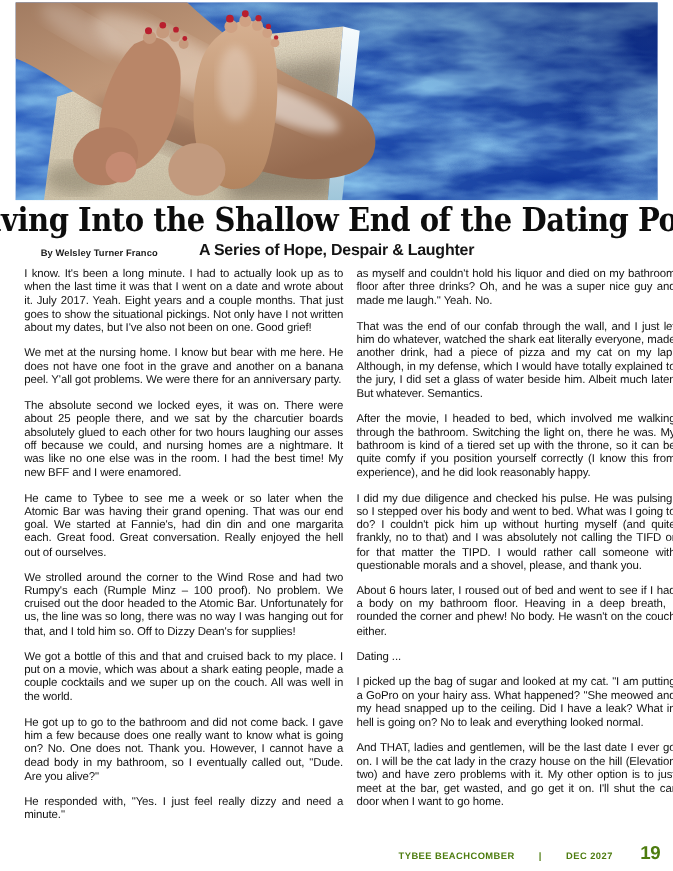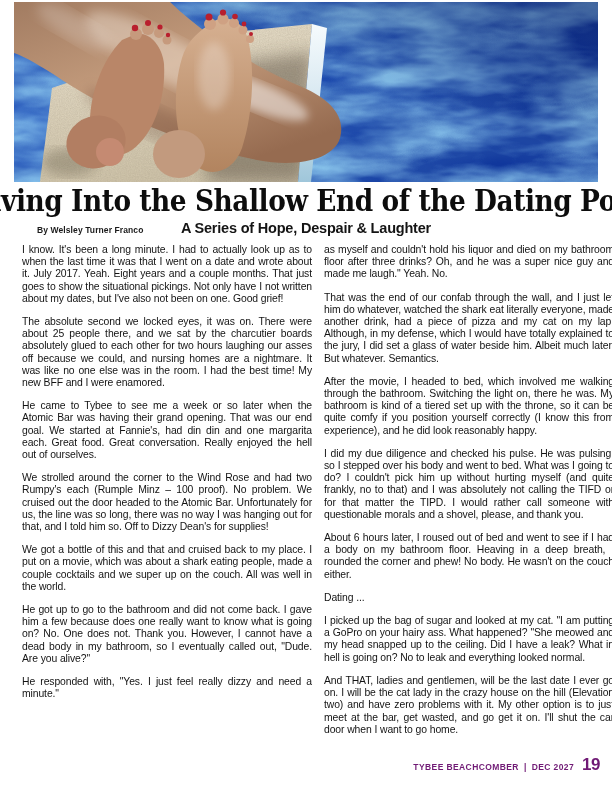--- a/index.html
+++ b/index.html
@@ -54,23 +54,23 @@
   .col{
     width:290px;
     font-size:10.4px;
     line-height:12.2px;
     text-align:justify;
     letter-spacing:-0.1px;
     color:#131313;
   }
   .col p{margin:0 0 11px 0;}
   .footer{
-    position:absolute;right:12px;bottom:17px;
-    display:flex;align-items:baseline;gap:5px;
-    color:#701a75;
+    position:absolute;right:12px;bottom:6px;
+    display:flex;align-items:baseline;gap:22px;
+    color:#4d7c0f;
   }
   .footer .small{
     font-size:8.5px;font-weight:bold;letter-spacing:0.4px;
   }
   .footer .pagenum{
     font-size:17px;font-weight:bold;letter-spacing:-0.5px;
     margin-left:3px;
     margin-top:38px;
   }
 </style>
@@ -197,20 +197,21 @@
   </div>
 
   <div class="subrow">
     <div class="byline">By Welsley Turner Franco</div>
     <div class="subtitle">A Series of Hope, Despair &amp; Laughter</div>
   </div>
 
   <div class="columns">
     <div class="col">
       <p>I know. It's been a long minute. I had to actually look up as to when the last time it was that I went on a date and wrote about it. July 2017. Yeah. Eight years and a couple months. That just goes to show the situational pickings. Not only have I not written about my dates, but I've also not been on one. Good grief!</p>
+      <p>We met at the nursing home. I know but bear with me here. He does not have one foot in the grave and another on a banana peel. Y'all got problems. We were there for an anniversary party.</p>
       <p>The absolute second we locked eyes, it was on. There were about 25 people there, and we sat by the charcutier boards absolutely glued to each other for two hours laughing our asses off because we could, and nursing homes are a nightmare.  It was like no one else was in the room. I had the best time! My new BFF and I were enamored.</p>
       <p>He came to Tybee to see me a week or so later when the Atomic Bar was having their grand opening. That was our end goal.  We started at Fannie's, had din din and one margarita each. Great food. Great conversation. Really enjoyed the hell out of ourselves.</p>
       <p>We strolled around the corner to the Wind Rose and had two Rumpy's each (Rumple Minz – 100 proof). No problem. We cruised out the door headed to the Atomic Bar.  Unfortunately for us, the line was so long, there was no way I was hanging out for that, and I told him so. Off to Dizzy Dean's for supplies!</p>
       <p>We got a bottle of this and that and cruised back to my place. I put on a movie, which was about a shark eating people, made a couple cocktails and we super up on the couch. All was well in the world.</p>
       <p>He got up to go to the bathroom and did not come back. I gave him a few because does one really want to know what is going on?  No. One does not. Thank you. However, I cannot have a dead body in my bathroom, so I eventually called out, "Dude. Are you alive?"</p>
       <p>He responded with, "Yes. I just feel really dizzy and need a minute."</p>
 
     </div>
     <div class="col">
       <p>as myself and couldn't hold his liquor and died on my bathroom floor after three drinks? Oh, and he was a super nice guy and made me laugh." Yeah. No.</p>

